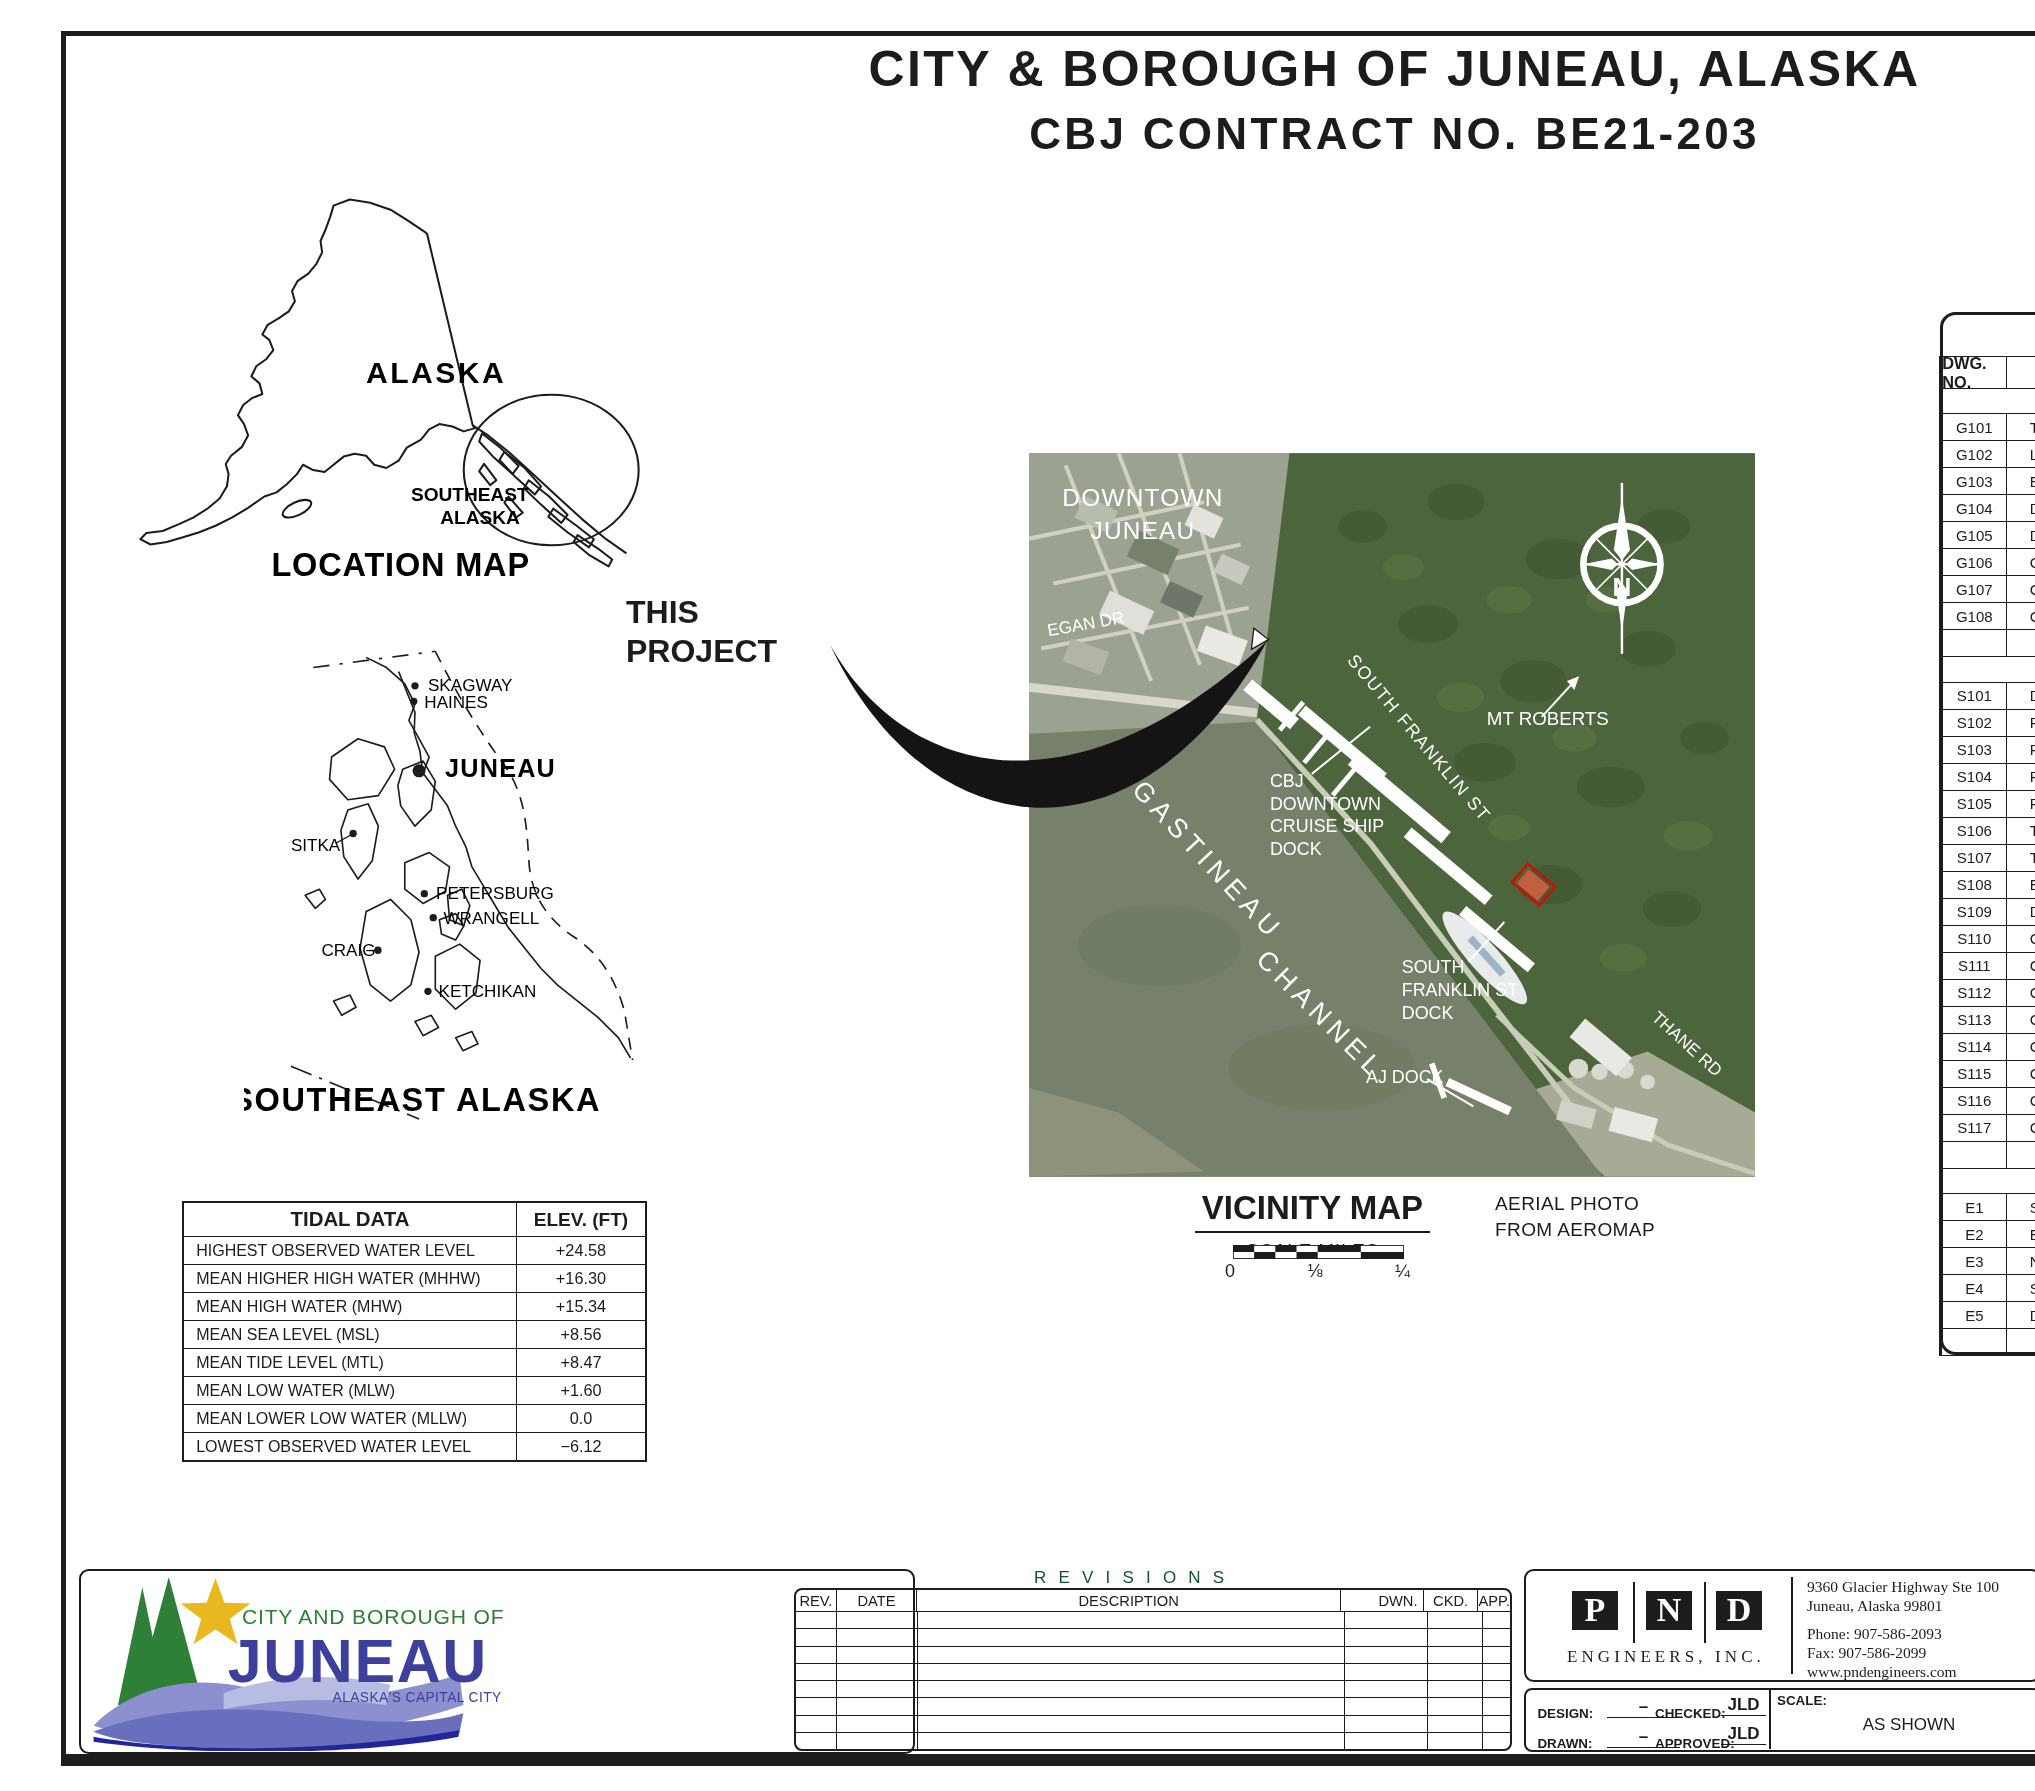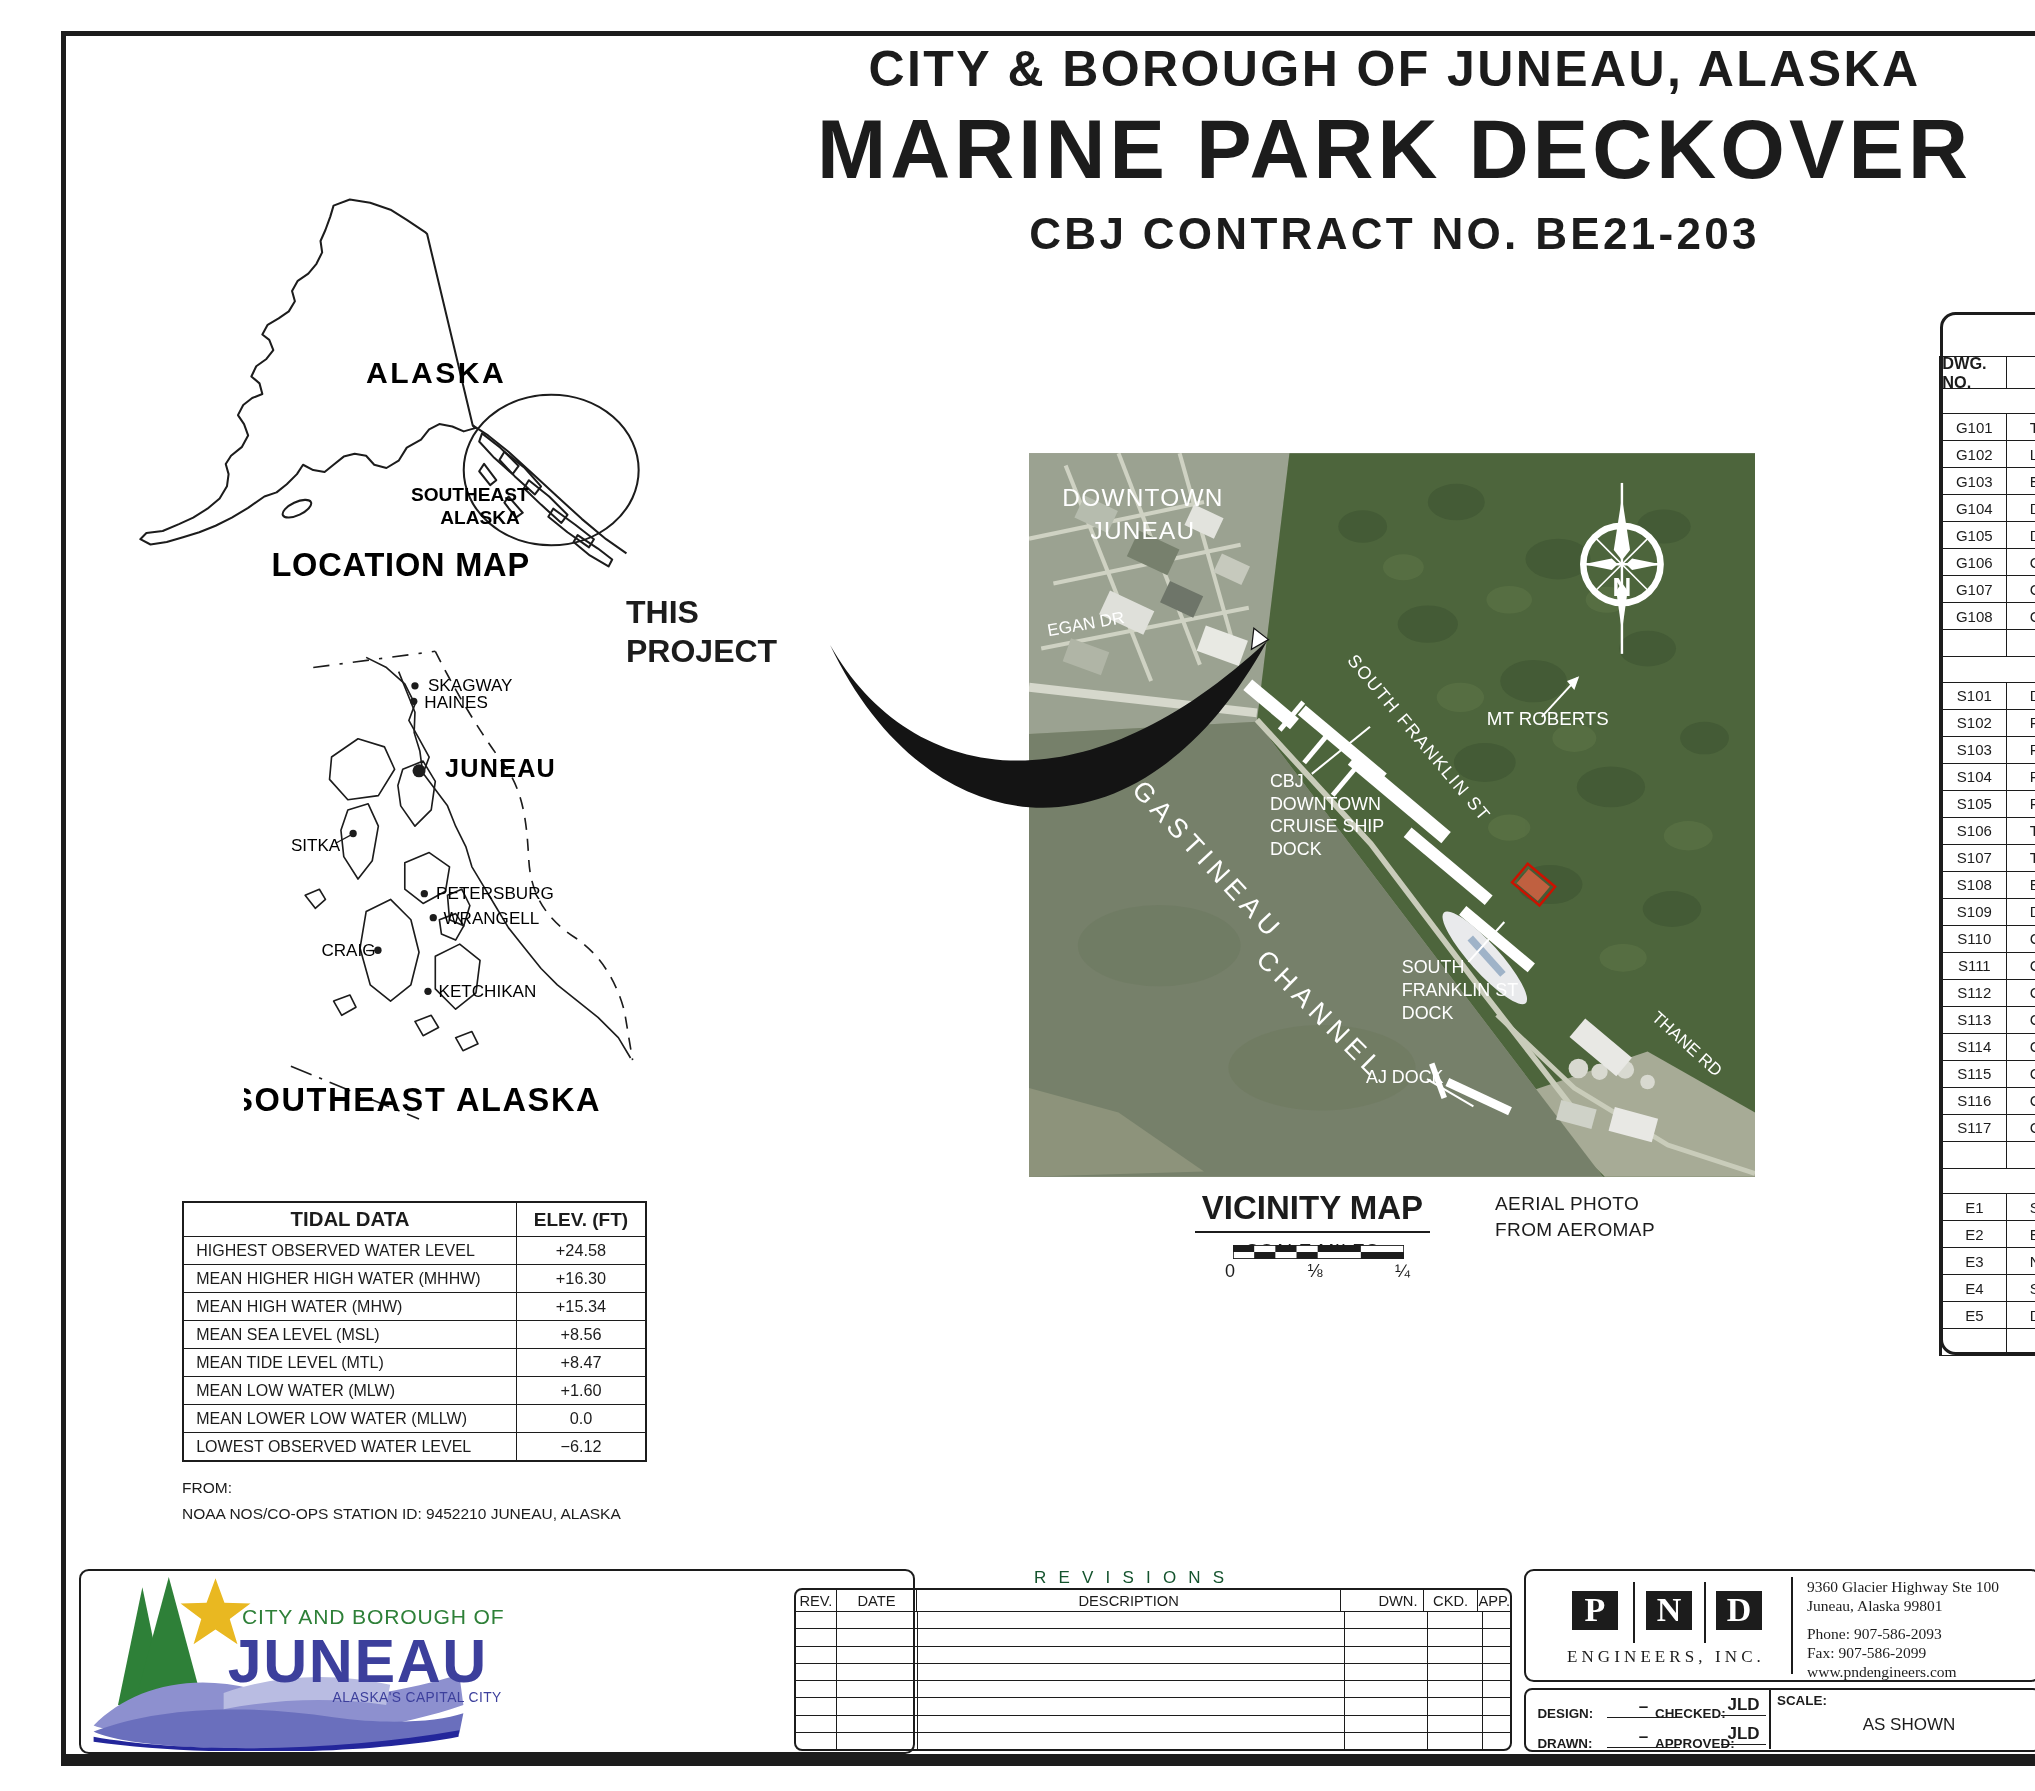--- a/index.html
+++ b/index.html
@@ -70,21 +70,20 @@
 </style>
 </head>
 <body>
 
 <div class="page">
 
   <div class="abs sheet-border"></div>
 
   <div class="abs hdr">
     <div class="h1">CITY &amp; BOROUGH OF JUNEAU, ALASKA</div>
-    <div class="h2">MARINE PARK DECKOVER</div>
     <div class="h3">CBJ CONTRACT NO. BE21-203</div>
   </div>
 
   <svg class="abs" style="left:122px;top:171px;" width="537" height="415" viewBox="0 0 1320 1020">
     <g fill="none" stroke="#1c1c1c" stroke-width="5" stroke-linejoin="round">
       <path d="M520,85 L560,70 L610,78 L660,95 L700,120 L745,150 L750,155 L862,625 L868,632 L840,640 L812,628 L780,622 L755,635 L735,660 L700,680 L680,712 L650,730 L620,722 L600,700 L572,695 L545,702 L520,722 L498,740 L470,735 L445,722 L430,745 L405,770 L380,790 L350,800 L310,828 L270,852 L230,872 L190,888 L150,900 L110,912 L70,918 L45,905 L60,890 L100,885 L140,868 L175,852 L210,830 L240,805 L258,775 L262,745 L255,720 L268,700 L295,678 L310,650 L300,622 L285,600 L298,575 L320,558 L345,548 L338,522 L318,505 L330,480 L355,462 L372,440 L362,415 L345,402 L358,378 L385,362 L410,345 L425,320 L418,295 L432,270 L458,252 L478,228 L492,200 L488,172 L500,145 L512,112 Z"></path>
       <polyline points="862,625 900,650 950,690 1010,745 1070,800 1130,855 1190,905 1240,940"></polyline>
       <polygon points="885,645 930,680 975,725 960,745 915,705 878,665"></polygon>
       <polygon points="940,690 990,730 1030,775 1015,795 965,750 928,710"></polygon>
       <polygon points="1000,760 1050,800 1095,845 1080,865 1030,820 988,780"></polygon>
@@ -338,24 +337,20 @@
         <div class="td-row">
           <div class="td-l">MEAN LOWER LOW WATER (MLLW)</div>
           <div class="td-v">0.0</div>
         </div>
         <div class="td-row">
           <div class="td-l">LOWEST OBSERVED WATER LEVEL</div>
           <div class="td-v">−6.12</div>
         </div>
       </div>
   </div>
-  <div class="abs fromnote">
-    <div>FROM:</div>
-    <div class="n2">NOAA NOS/CO-OPS STATION ID: 9452210 JUNEAU, ALASKA</div>
-  </div>
 
   <div class="abs dindex">
     <div class="di-title">DRAWING INDEX</div>
     <div class="di-table">
       <div class="di-row di-head">
         <div class="di-no">DWG. NO.</div>
         <div class="di-title-c">TITLE</div>
       </div>
       <div>
           <div class="di-row secrow">

